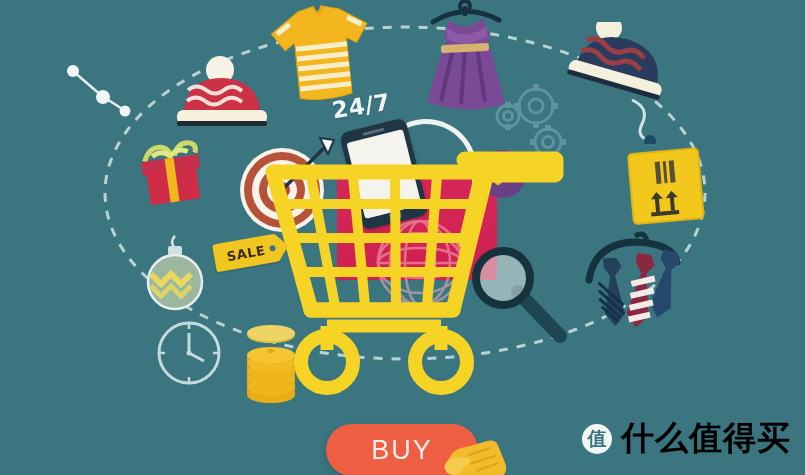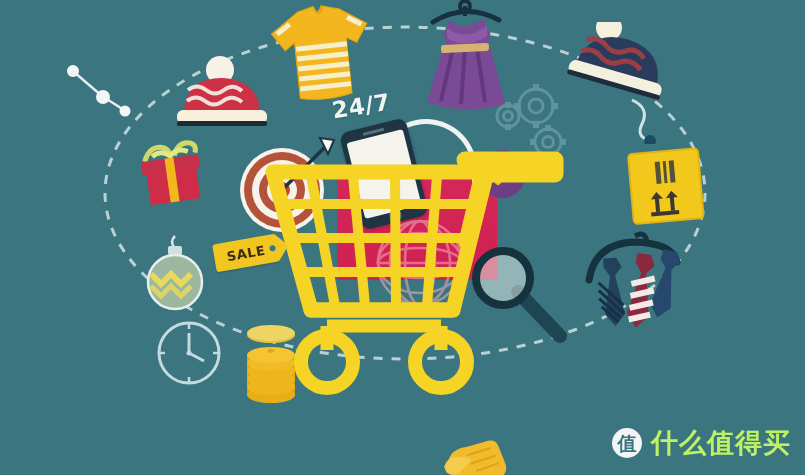--- a/index.html
+++ b/index.html
@@ -68,21 +68,21 @@
        color:#fdeeea;font-size:27px;font-weight:400;letter-spacing:2px;
        font-family:"Liberation Sans",sans-serif;}
   #cursorhand{left:440px;top:432px;}
 
   
   #watermark{right:14px;bottom:14px;display:flex;align-items:center;gap:9px;}
   #wmlogo{width:30px;height:30px;border-radius:50%;background:#f2f5f4;
      display:flex;align-items:center;justify-content:center;
      color:#3a7580;font-size:19px;font-weight:700;line-height:1;
      font-family:"DejaVu Sans",sans-serif;}
-  #wmtext{color:#bef264;font-size:27px;font-weight:700;letter-spacing:1px;
+  #wmtext{color:#000000;font-size:33px;font-weight:700;letter-spacing:1px;
      font-family:"DejaVu Sans",sans-serif;}
 </style>
 </head>
 <body>
 
 <div id="stage">
 
   <div class="abs orbit">
     <svg width="620" height="350" viewBox="0 0 620 350">
       <ellipse cx="310" cy="175" rx="300" ry="166" fill="none" stroke="#cfe3e2" stroke-width="3" stroke-dasharray="9 9" opacity=".85"></ellipse>
@@ -376,20 +376,23 @@
 
   <div class="abs" id="twentyfour">24/7</div>
 
   <div class="abs" id="saletag">
     <div class="body">
       <div class="hole"></div>
       <div class="txt">SALE</div>
     </div>
   </div>
 
+  <div class="abs" id="buy">
+    <div class="label">BUY</div>
+  </div>
 
   <div class="abs" id="cursorhand">
     <svg width="74" height="56" viewBox="0 0 74 56">
       <g transform="rotate(-22 37 28)">
         <path d="M10 18 q8 -10 22 -6 l20 2 q10 1 10 9 l0 18 q0 12 -14 13 l-22 0 q-12 0 -16 -10 z" fill="#f1bb2c"></path>
         <path d="M4 22 q6 -8 16 -4 l10 5 q3 2 0 4 l-14 6 q-8 2 -12 -5 z" fill="#f5cb4c"></path>
         <g stroke="#dda316" stroke-width="2" fill="none">
           <path d="M30 20 l24 2"></path>
             <path d="M30 29 l26 2"></path>
             <path d="M32 38 l24 1"></path>

